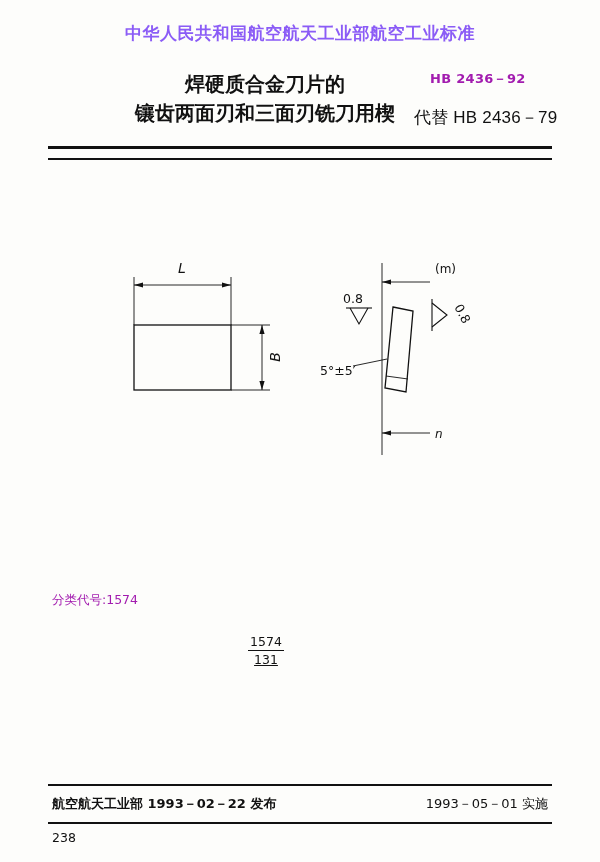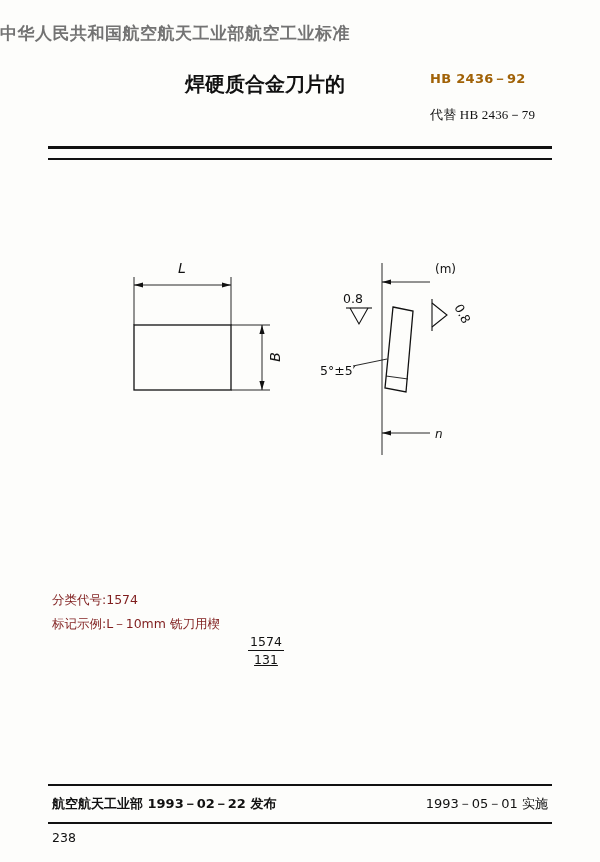--- a/index.html
+++ b/index.html
@@ -17,25 +17,26 @@
     background: #fdfdfb;
     overflow: hidden;
   }
 
   
   .org-title {
     position: absolute;
     top: 22px;
     left: 0;
     width: 600px;
+    text-align: center;
     font-family: "DejaVu Sans", sans-serif;
     font-weight: bold;
     font-size: 17px;
     letter-spacing: 0.5px;
-    color: #737373;
+    color: #8b5cf6;
   }
 
   .title-block {
     position: absolute;
     top: 70px;
     left: 0;
     width: 600px;
   }
   .doc-title {
     position: absolute;
@@ -49,29 +50,29 @@
     line-height: 29px;
     color: #111;
   }
   .std-no {
     position: absolute;
     left: 430px;
     top: 0px;
     font-family: "DejaVu Sans", sans-serif;
     font-weight: bold;
     font-size: 13px;
-    color: #a16207;
+    color: #a21caf;
     letter-spacing: 0.3px;
   }
   .std-replace {
     position: absolute;
-    left: 430px;
+    left: 414px;
     top: 36px;
-    font-family: Liberation Serif, serif;
-    font-size: 13px;
+    font-family: Liberation Sans, sans-serif;
+    font-size: 17px;
     color: #111;
     letter-spacing: 0.2px;
   }
 
   .rule-top {
     position: absolute;
     left: 48px;
     top: 146px;
     width: 504px;
     height: 3px;
@@ -112,21 +113,21 @@
     height: 225px;
   }
 
   
   .notes {
     position: absolute;
     left: 52px;
     top: 588px;
     font-family: "DejaVu Sans", sans-serif;
     font-size: 12.5px;
-    color: #7f1d1d;
+    color: #a21caf;
     line-height: 24px;
   }
   .notes div { white-space: nowrap; }
 
   .fraction {
     position: absolute;
     left: 0;
     top: 634px;
     width: 532px;
     text-align: center;
@@ -182,20 +183,21 @@
 </head>
 <body>
 
 <div class="page">
 
   <div class="org-title">中华人民共和国航空航天工业部航空工业标准</div>
 
   <div class="title-block">
     <div class="doc-title">
       <div>焊硬质合金刀片的</div>
+      <div>镶齿两面刃和三面刃铣刀用楔</div>
     </div>
     <div class="std-no">HB 2436－92</div>
     <div class="std-replace">代替 HB 2436－79</div>
   </div>
 
   <div class="rule-top"></div>
   <div class="rule-bottom"></div>
 
   <div class="drawing">
     <svg width="380" height="225" viewBox="0 0 380 225">
@@ -242,21 +244,20 @@
       <text x="325" y="18" font-size="12">(m)</text>
       <text x="325" y="183" font-size="12" font-style="italic">n</text>
       <text x="233" y="48" font-size="12.5">0.8</text>
       <text x="0" y="0" font-size="12.5" transform="translate(344,52) rotate(62)">0.8</text>
       <text x="210" y="120" font-size="12.5">5°±5′</text>
     </svg>
   </div>
 
   <div class="notes">
     <div>分类代号:1574</div>
-    <div>标记示例:L－10mm 铣刀用楔</div>
   </div>
 
   <div class="fraction">
     <span class="inner">
       <span class="num" style="display:block;">1574</span>
       <span class="den" style="display:block;">131</span>
     </span>
   </div>
 
   <div class="rule-footer-top"></div>

